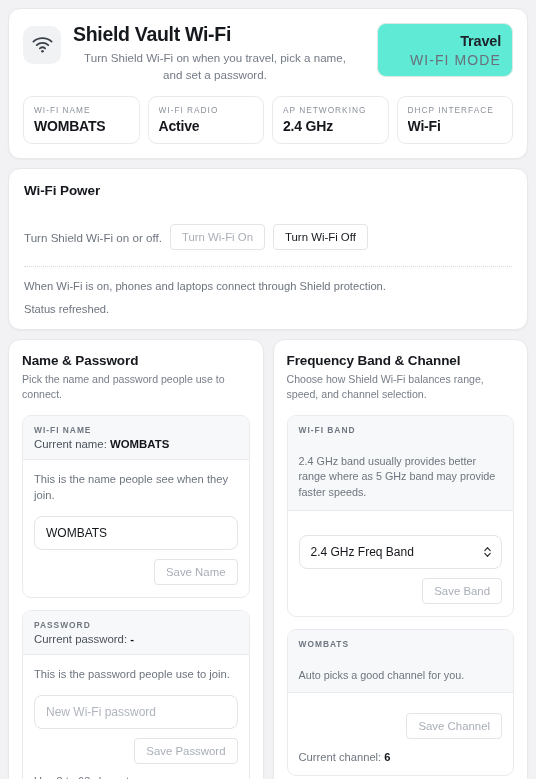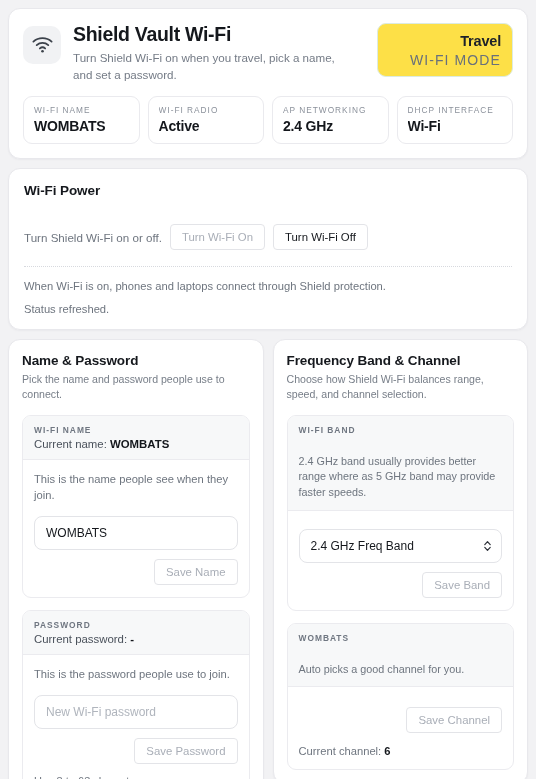--- a/index.html
+++ b/index.html
@@ -30,26 +30,26 @@
     display: flex; align-items: center; justify-content: center;
     margin-top: 3px;
   }
   .hero-text { flex: 1 1 auto; min-width: 0; padding-right: 8px; }
   .hero-title {
     font-size: 19.5px; font-weight: bold; color: #15181d;
     letter-spacing: -0.3px; line-height: 1.15;
   }
   .hero-sub {
     margin-top: 5px;
-    font-size: 11.6px; color: #747b86; line-height: 1.45;
+    font-size: 11.6px; color: #747b86; line-height: 1.45; text-align: center;
   }
   .mode-badge {
     flex: 0 0 auto;
     width: 136px;
-    background: #fde047;
+    background: #5eead4;
     border: 1px solid #dcebe1;
     border-radius: 9px;
     padding: 9px 11px 8px 11px;
     text-align: right;
   }
   .mode-value { font-size: 14.5px; font-weight: bold; color: #1d2129; letter-spacing: -0.2px; }
   .mode-label {
     margin-top: 3px;
     font-size: 14px; color: #69707b; letter-spacing: 1.1px; font-weight: normal;
   }
@@ -134,21 +134,21 @@
     border-radius: 8px;
     padding: 9px 11px;
     font-size: 12px;
     font-family: "Liberation Sans", sans-serif;
     color: #14171c;
     background: #fff;
     outline: none;
   }
   .field::placeholder { color: #b0b5bd; }
 
-  .selectwrap { position: relative; margin-top: 7px; }
+  .selectwrap { position: relative; margin-top: 13px; }
   .selectwrap select {
     -webkit-appearance: none; appearance: none;
     display: block; width: 100%;
     border: 1px solid #e3e4e8;
     border-radius: 8px;
     padding: 9px 28px 9px 11px;
     font-size: 12px;
     font-family: "Liberation Sans", sans-serif;
     color: #14171c;
     background: #fff;

